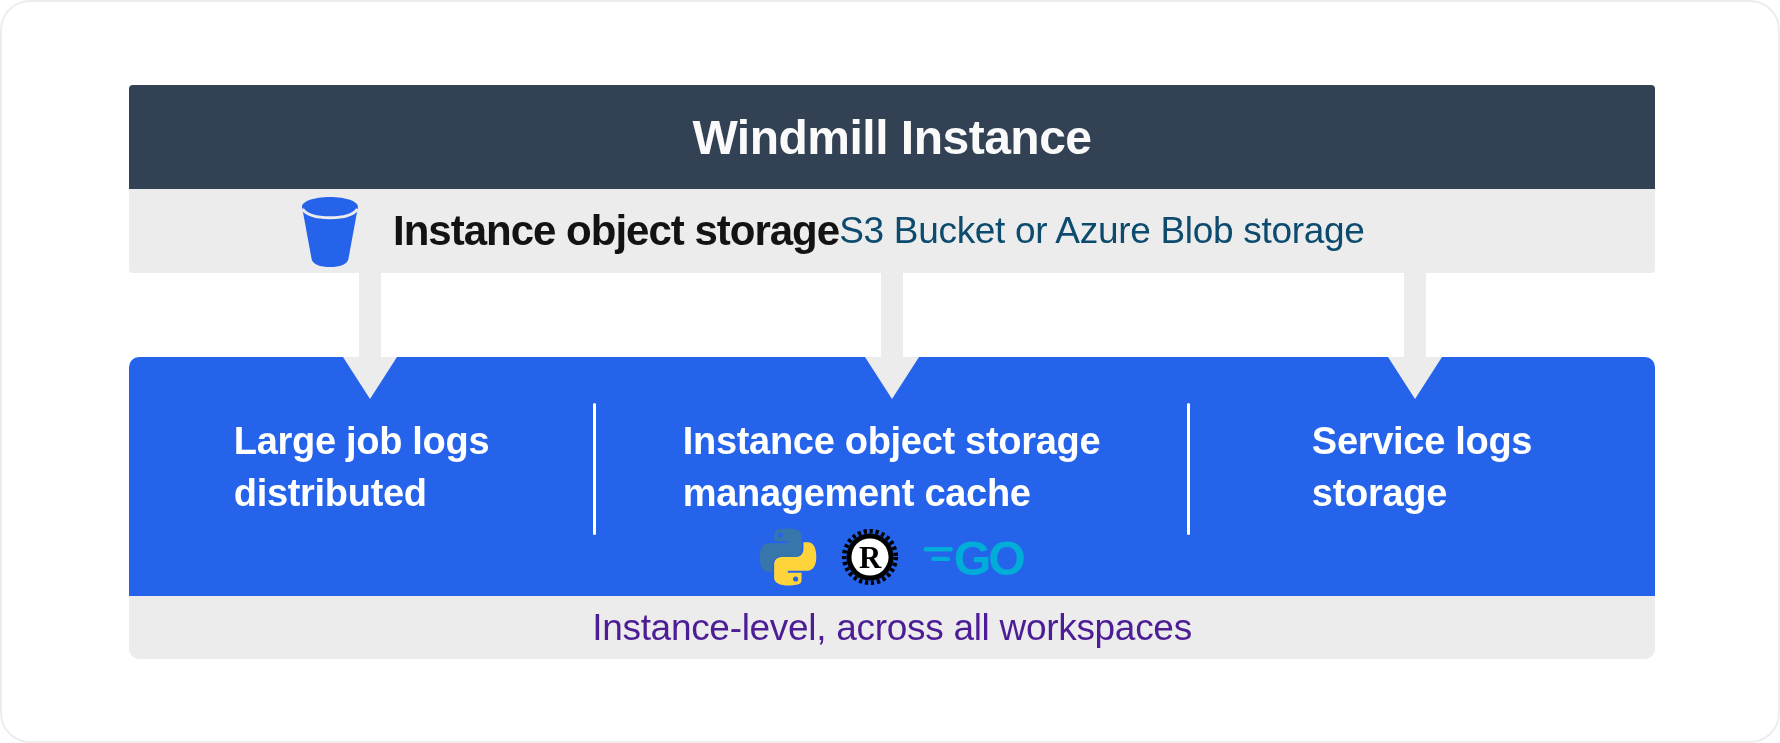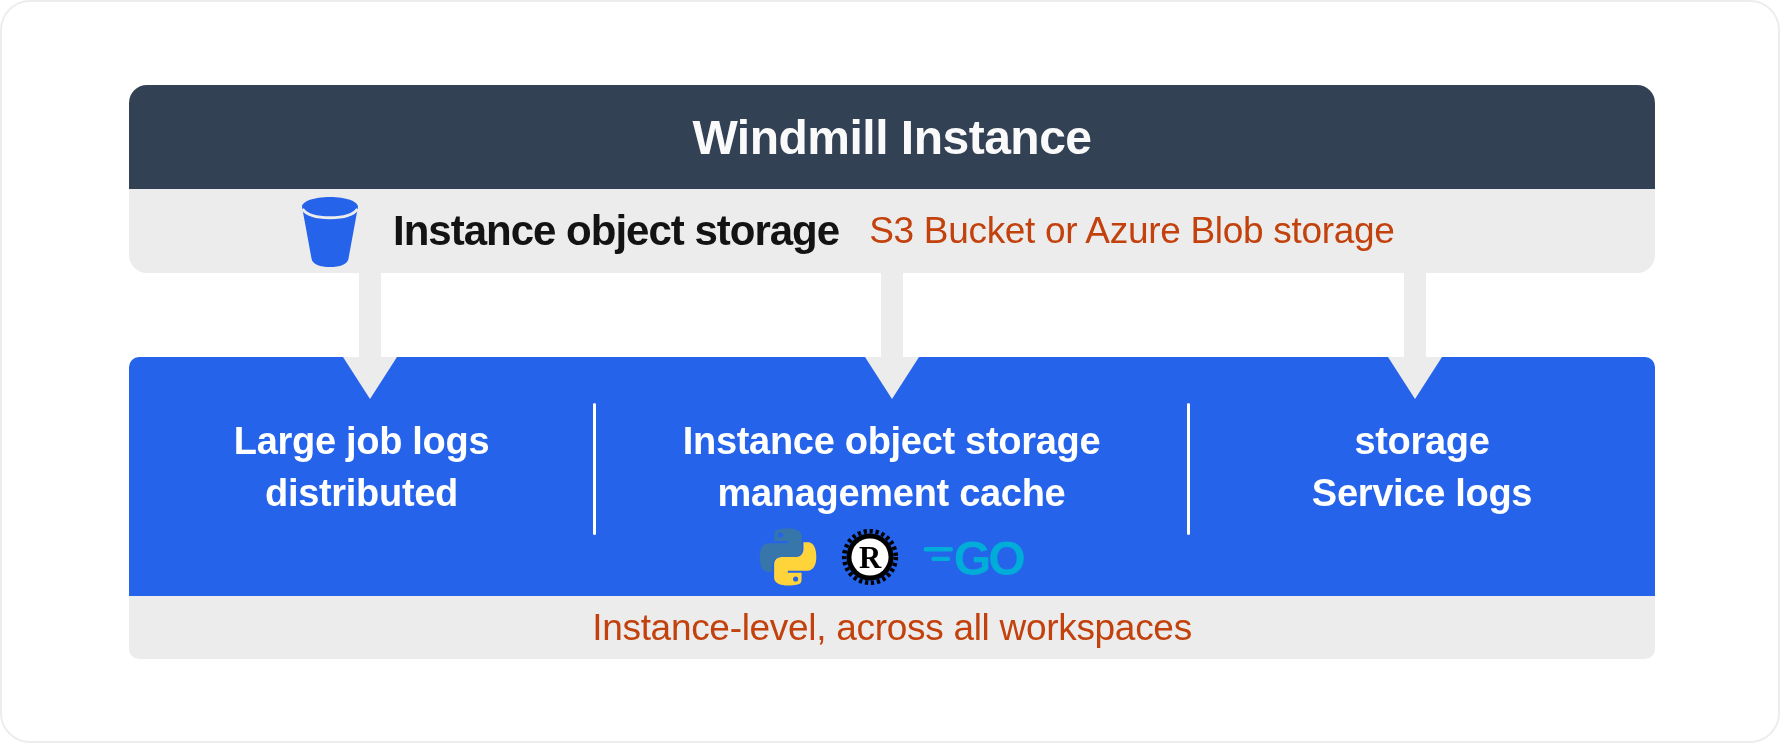--- a/index.html
+++ b/index.html
@@ -5,50 +5,50 @@
   * { margin:0; padding:0; box-sizing:border-box; }
   html,body { background:#ffffff; }
   .canvas {
     position:relative; width:1780px; height:743px; background:#fff;
     border:2px solid #ededed; border-radius:30px; overflow:hidden;
     font-family:"Liberation Sans","DejaVu Sans",sans-serif;
   }
 
   
   .top-group { position:absolute; left:127px; top:83px; width:1526px; height:188px;
-               border-radius:18px; overflow:hidden; z-index:1;text-align:right; }
+               border-radius:4px; overflow:hidden; z-index:1;text-align:right; }
   .header { height:104px; background:#334155; display:flex; align-items:center; justify-content:center; }
   .header-title { color:#fafafa; font-size:48px; font-weight:700; letter-spacing:-0.5px; }
   .storage-bar { height:84px; background:#ececec; display:flex; align-items:center; }
   .bucket { width:62px; height:71px; margin-left:170px; flex:none; }
   .storage-title { font-size:42px; font-weight:700; color:#131313; margin-left:32px; letter-spacing:-1px; white-space:nowrap; }
-  .storage-subtitle { font-size:37px; color:#c2410c; margin-left:30px; letter-spacing:-0.3px; white-space:nowrap; }
+  .storage-subtitle { font-size:37px; color:#0c4a6e; letter-spacing:-0.3px; white-space:nowrap; }
 
   
   .pipe { position:absolute; top:258px; width:22px; height:99px; background:#ececec; z-index:0; }
   .p1 { left:357px; } .p2 { left:879px; } .p3 { left:1402px; }
   .arrowhead { position:absolute; top:355px; width:0; height:0; z-index:2;
                border-left:27px solid transparent; border-right:27px solid transparent;
                border-top:42px solid #ececec; }
   .a1 { left:341px; } .a2 { left:863px; } .a3 { left:1386px; }
 
   
   .bottom-group { position:absolute; left:127px; top:355px; width:1526px; height:302px;
                   border-radius:10px; overflow:hidden; z-index:1; }
   .blue-box { position:relative; height:239px; background:#2563eb; display:flex; }
   .feature { display:flex; flex-direction:column; align-items:center; padding-top:58px; }
   .f1 { width:465px; } .f2 { width:595px; } .f3 { width:466px; }
   .feature-title { color:#ffffff; font-size:38px; font-weight:700; line-height:52px;
-                   text-align:center; letter-spacing:-0.3px; }
+                   text-align:left; letter-spacing:-0.3px; }
   .feature-title span { display:block; }
   .divider { position:absolute; top:46px; width:3px; height:132px; background:#ffffff; border-radius:2px; }
   .dv1 { left:464px; } .dv2 { left:1058px; }
   .icon-row { display:flex; align-items:center; gap:24px; margin-top:8px; height:60px; }
   .footer-bar { height:63px; background:#ececec; display:flex; align-items:center; justify-content:center; }
-  .footer-text { font-size:37px; color:#c2410c; letter-spacing:-0.3px; }
+  .footer-text { font-size:37px; color:#4c1d95; letter-spacing:-0.3px; }
 </style>
 </head>
 <body>
 
 <div class="canvas">
 
   <div class="top-group">
     <div class="header">
       <div class="header-title">Windmill Instance</div>
     </div>
@@ -100,22 +100,22 @@
 
           <svg width="102" height="56" viewBox="0 0 104 58" aria-hidden="true">
             <path d="M2 21 H28 M10 31 H25" stroke="#00ADD8" stroke-width="4.5" stroke-linecap="round" fill="none"></path>
             <text x="31" y="48" font-family="'Liberation Sans','DejaVu Sans',sans-serif" font-weight="bold" font-size="50" letter-spacing="-3" fill="#00ADD8">GO</text>
           </svg>
         </div>
       </div>
 
       <div class="feature f3">
         <div class="feature-title">
+          <span>Service logs</span>
           <span>storage</span>
-          <span>Service logs</span>
         </div>
       </div>
 
       <div class="divider dv1"></div>
       <div class="divider dv2"></div>
     </div>
 
     <div class="footer-bar">
       <div class="footer-text">Instance-level, across all workspaces</div>
     </div>

